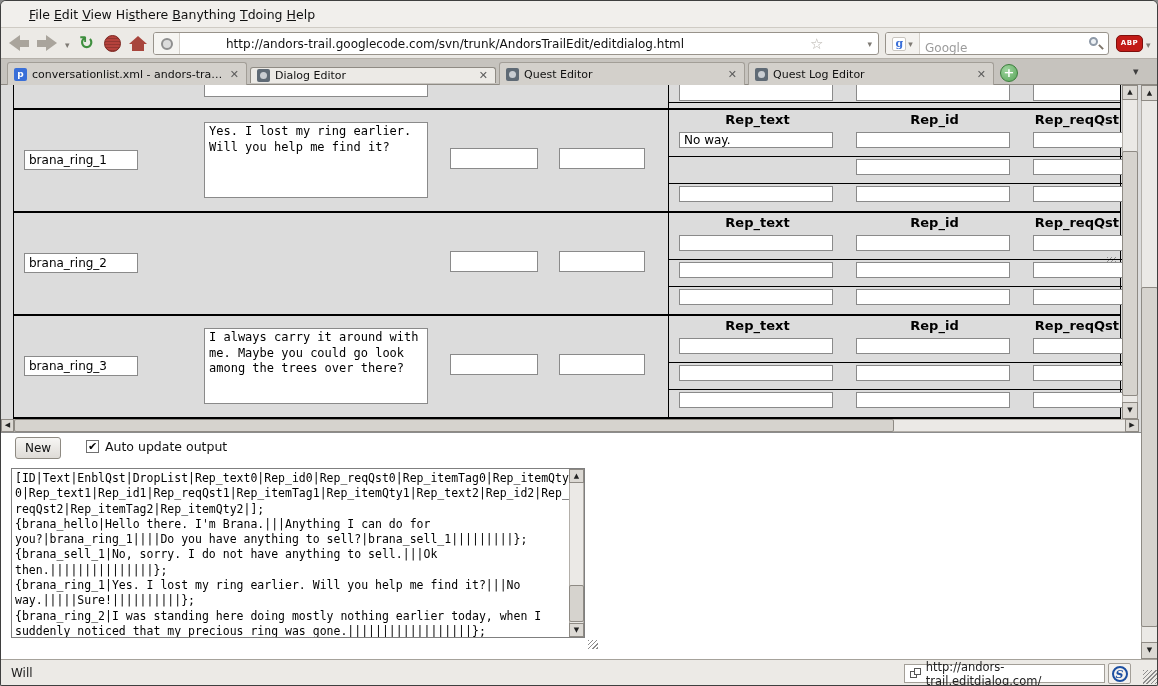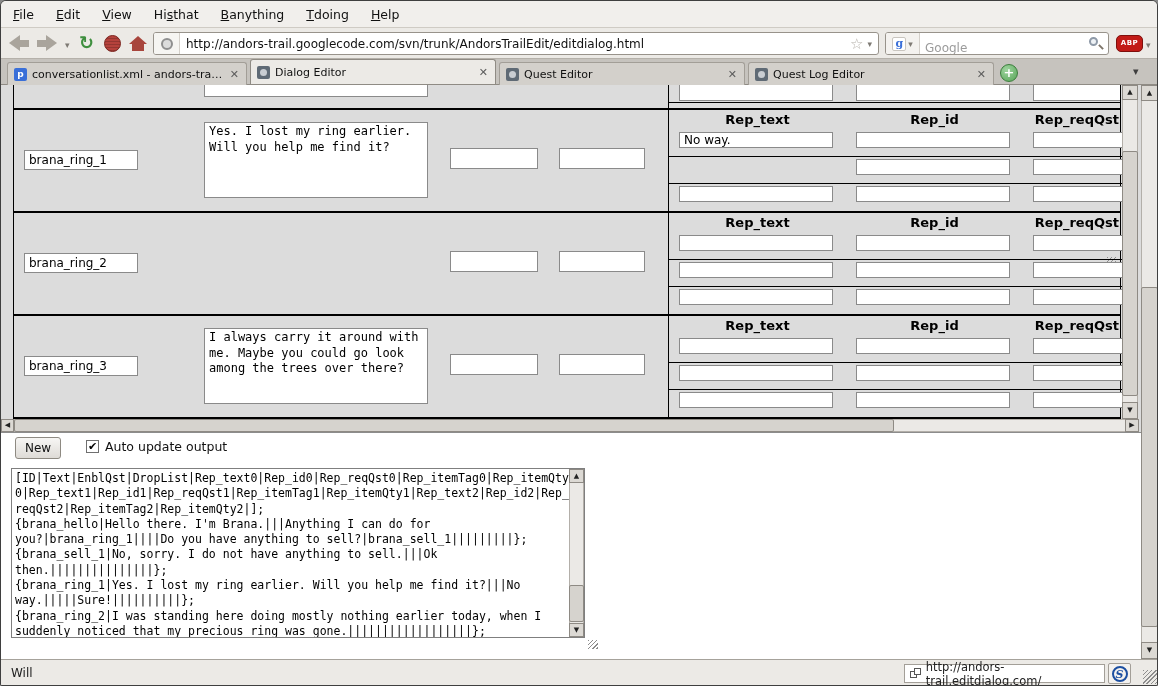--- a/index.html
+++ b/index.html
@@ -2,21 +2,21 @@
 <html><head>
 <meta charset="utf-8">
 <style>
   html,body{margin:0;padding:0;background:#888;}
   *{box-sizing:border-box;}
   .window{position:relative;width:1158px;height:686px;margin:0 auto;background:#eceae6;
     border:1px solid #3f3f3f;border-radius:6px 6px 2px 2px;overflow:hidden;
     font-family:"DejaVu Sans","Liberation Sans",sans-serif;color:#111;}
   
   .menubar{position:absolute;left:0;top:0;width:100%;height:27px;background:#f1efec;
-    border-bottom:1px solid #cfcbc4;display:flex;align-items:center;gap:22px;padding-left:12px;
+    border-bottom:1px solid #cfcbc4;display:flex;align-items:center;gap:4px;padding-left:28px;
     font-size:12.5px;}
   .menu-item{cursor:default;}
   .menu-item .u{text-decoration:underline;}
   
   .toolbar{position:absolute;left:0;top:27px;width:100%;height:31px;background:#eceae6;
     border-bottom:1px solid #b5b1aa;}
   .tbtn{position:absolute;display:flex;align-items:center;justify-content:center;}
   .arrow-ico{display:flex;align-items:center;}
   .arrow-tail{width:9px;height:7px;background:#a9a49c;}
   .arrow-head-l{width:0;height:0;border-style:solid;border-width:8px 11px 8px 0;border-color:transparent #a9a49c transparent transparent;}
@@ -24,21 +24,21 @@
   .caret{font-size:9px;color:#7e7a73;}
   .reload-ico{font-size:18px;font-weight:bold;color:#3f8f3f;line-height:1;}
   .stop-ico{width:17px;height:17px;border-radius:50%;background:
      repeating-linear-gradient(0deg,rgba(0,0,0,.18) 0 1px,transparent 1px 3px),#b5423c;
      border:1px solid #7c2620;}
   .home-ico{position:relative;width:18px;height:15px;}
   .home-roof{position:absolute;left:0;top:0;width:0;height:0;border-style:solid;
      border-width:0 9px 8px 9px;border-color:transparent transparent #a8453c transparent;}
   .home-body{position:absolute;left:3px;top:8px;width:12px;height:7px;background:#a8453c;}
   .urlbar{position:absolute;left:152px;top:4px;width:726px;height:23px;background:#fff;
-     border:1px solid #98938b;border-radius:3px;display:flex;align-items:center;overflow:hidden;}
+     border:1px solid #98938b;border-radius:3px;display:flex;align-items:center;overflow:hidden;gap:40px;}
   .favicon-cell{width:26px;align-self:stretch;background:#f6f5f2;border-right:1px solid #d4d0ca;
      display:flex;align-items:center;justify-content:center;}
   .site-ico{width:12px;height:12px;border:2px solid #8f8f8f;border-radius:50%;background:#dcdcdc;}
   .url-input{flex:1;border:none;outline:none;font:12px "DejaVu Sans",sans-serif;padding:0 6px;color:#111;background:#fff;}
   .star-ico{font-size:15px;color:#b7b3ac;margin-right:4px;}
   .searchbox{position:absolute;left:884px;top:4px;width:224px;height:23px;background:#fff;
      border:1px solid #98938b;border-radius:3px;display:flex;align-items:center;overflow:hidden;}
   .engine-cell{width:34px;align-self:stretch;background:#f4f2ef;border-right:1px solid #d4d0ca;
      display:flex;align-items:center;justify-content:center;gap:2px;}
   .g-ico{width:14px;height:14px;background:#fff;border:1px solid #c9c5bf;border-radius:2px;
@@ -47,21 +47,21 @@
   .search-input::placeholder{color:#9b9b9b;}
   .mag-ico{position:relative;width:16px;height:16px;margin-right:4px;}
   .mag-ico span{position:absolute;left:1px;top:1px;width:9px;height:9px;border:2px solid #8f9aa8;border-radius:50%;background:#eef2f6;}
   .mag-ico i{position:absolute;left:10px;top:10px;width:6px;height:2px;background:#7d7468;transform:rotate(45deg);}
   .abp-ico{position:absolute;left:1115px;top:7px;width:27px;height:17px;background:#c21b17;
      border:1px solid #7e0f0c;border-radius:5px;color:#fff;font:bold 7px/15px "DejaVu Sans",sans-serif;text-align:center;letter-spacing:.5px;}
   
   .tabbar{position:absolute;left:0;top:58px;width:100%;height:26px;background:#c6c3be;border-bottom:1px solid #8f8b84;}
   .tab{position:absolute;top:3px;height:23px;background:#d3d0cb;border:1px solid #a29e97;border-bottom:none;
      border-radius:3px 3px 0 0;display:flex;align-items:center;padding:0 6px;gap:5px;font-size:11px;}
-  .tab.active{top:0;height:25px;background:#eceae6;border-color:#8f8b84;z-index:2;}
+  .tab.active{top:8px;height:16px;background:#eceae6;border-color:#8f8b84;z-index:2;}
   .tab-label{flex:1;white-space:nowrap;overflow:hidden;text-overflow:ellipsis;}
   .tab-close{font-size:11px;font-weight:bold;color:#5c5c5c;padding:0 1px;}
   .fav-default{width:13px;height:13px;border-radius:2px;background:#5f6a75;display:flex;align-items:center;justify-content:center;}
   .fav-default i{width:7px;height:7px;border-radius:50%;background:#c9cdd2;}
   .fav-project{width:13px;height:13px;border-radius:2px;background:#3a6fd8;color:#fff;
      font:bold 9px/13px "DejaVu Sans",sans-serif;text-align:center;}
   .newtab-btn{position:absolute;left:999px;top:5px;width:18px;height:18px;border-radius:50%;
      background:radial-gradient(circle at 35% 30%,#9fd49f,#58a558);border:1px solid #3c7d3c;
      color:#fff;font:bold 13px/16px "DejaVu Sans",sans-serif;text-align:center;}
   .tab-overflow{position:absolute;left:1132px;top:6px;font-size:11px;color:#3e3e3e;}
@@ -121,21 +121,21 @@
 </style>
 </head>
 <body>
 
 <div class="window">
 
   <div class="menubar">
     <span class="menu-item"><span></span><span class="u">F</span><span>ile</span></span>
     <span class="menu-item"><span></span><span class="u">E</span><span>dit</span></span>
     <span class="menu-item"><span></span><span class="u">V</span><span>iew</span></span>
-    <span class="menu-item"><span>Hi</span><span class="u">s</span><span>that</span></span>
+    <span class="menu-item"><span>Hi</span><span class="u">s</span><span>there</span></span>
     <span class="menu-item"><span></span><span class="u">B</span><span>anything</span></span>
     <span class="menu-item"><span></span><span class="u">T</span><span>doing</span></span>
     <span class="menu-item"><span></span><span class="u">H</span><span>elp</span></span>
   </div>
 
   <div class="toolbar">
     <div class="tbtn" style="left:8px;top:7px;">
       <span class="arrow-ico">
           <span class="arrow-head-l"></span>
           <span class="arrow-tail"></span>

